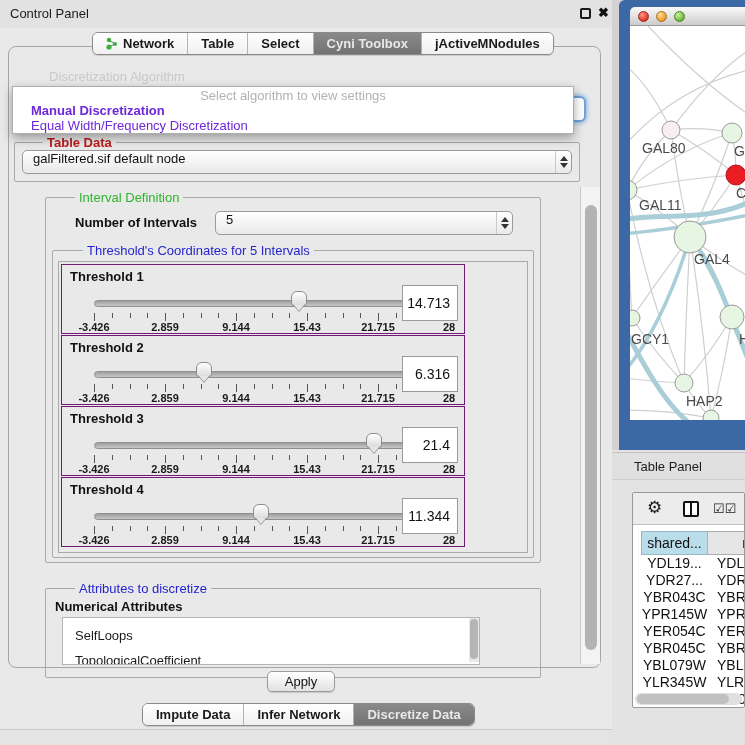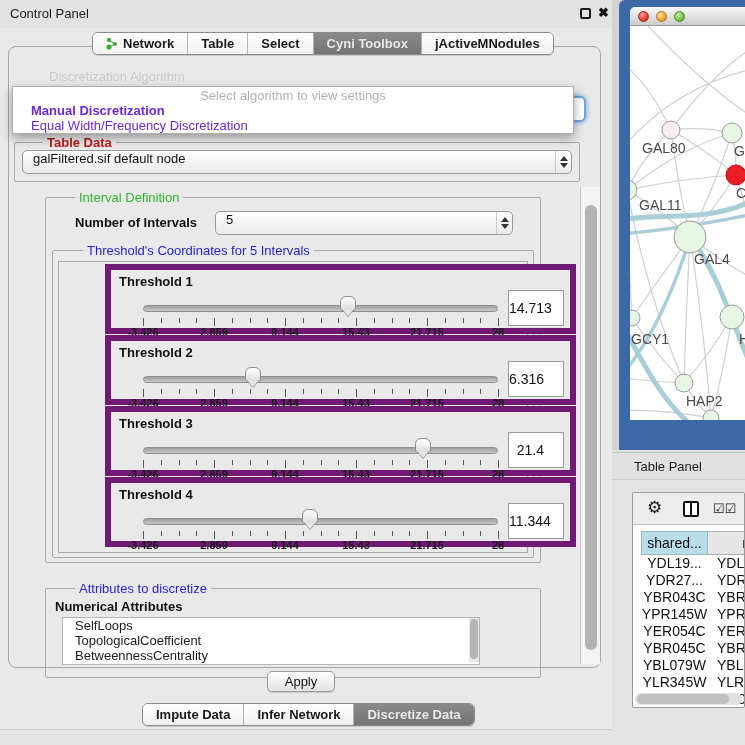--- a/index.html
+++ b/index.html
@@ -45,35 +45,35 @@
   .popup-hint { text-align:center; font-size:13px; color:#b2b2b2; height:15px; line-height:15px; }
   .popup-opt { font-size:13px; color:#6d28d9; height:15px; line-height:15px; padding-left:18px; white-space:nowrap; }
   .popup-opt.bold { font-weight:bold; }
 
   
   .vscroll-track { position:absolute; left:580px; top:187px; width:20px; height:477px; background:#f3f3f3; border-left:1px solid #c6c6c6; }
   .vscroll-thumb { position:absolute; left:4px; top:18px; width:12px; height:445px; background:#b3b3b3; border-radius:6px; }
 
   
   .th-container { position:absolute; left:58px; top:261px; width:470px; height:292px; border:1px solid #a9a9a9; background:#e9e9e9; padding:2px; }
-  .th-panel { position:relative; width:471px; height:70px; border:6px solid #701a75; background:#e9e9e9; margin-bottom:1px;margin-left:44px; }
+  .th-panel { position:relative; width:404px; height:70px; border:1px solid #701a75; background:#e9e9e9; margin-bottom:1px; }
   .th-label { position:absolute; left:8px; top:4px; font-size:13px; font-weight:bold; color:#111; }
   .slider-area { position:absolute; left:32px; top:22px; width:355px; height:46px; }
   .slider-track { position:absolute; left:0; top:13px; width:355px; height:7px; border-radius:4px; background:linear-gradient(#9e9e9e,#c8c8c8); border:1px solid #8f8f8f; }
   .slider-thumb { position:absolute; top:4px; width:16px; height:15px; background:linear-gradient(#ffffff,#dcdcdc); border:1px solid #8d8d8d; border-radius:6px 6px 3px 3px; z-index:2; }
   .slider-thumb::after { content:""; position:absolute; left:2px; top:13px; width:0; height:0; border-left:5px solid transparent; border-right:5px solid transparent; border-top:6px solid #e6e6e6; filter:drop-shadow(0 1px 0 #8d8d8d); }
   .ticks { position:absolute; left:0; top:26px; width:355px; height:8px; }
   .tick { position:absolute; top:0; width:1px; background:#555; }
   .scale-labels { position:absolute; left:0; top:34px; width:355px; height:12px; }
   .scale-label { position:absolute; transform:translateX(-50%); font-size:11px; font-weight:bold; color:#1a1a1a; white-space:nowrap; }
-  .value-box { position:absolute; right:6px; top:20px; width:56px; height:36px; background:#fff; border:1px solid #9a9a9a; font-size:14px; color:#111; text-align:right; line-height:34px; padding-right:19px; }
+  .value-box { position:absolute; right:6px; top:20px; width:56px; height:36px; background:#fff; border:1px solid #9a9a9a; font-size:14px; color:#111; text-align:right; line-height:34px; padding-right:7px; }
 
   
   .attr-list { position:absolute; left:62px; top:617px; width:418px; height:48px; background:#fff; border:1px solid #b5b5b5; overflow:hidden; }
-  .attr-item { font-size:13px; color:#1a1a1a; padding:0 0 0 12px; height:14px; line-height:14px; margin-top:1px; white-space:nowrap; }
+  .attr-item { font-size:13px; color:#1a1a1a; padding:0 0 0 12px; height:14px; line-height:14px; margin-top:11px; white-space:nowrap; }
   .attr-scroll { position:absolute; right:1px; top:1px; width:10px; height:44px; background:#e8e8e8; }
   .attr-thumb { position:absolute; left:1px; top:1px; width:8px; height:40px; background:#b5b5b5; border-radius:4px; }
 
   .apply-btn { position:absolute; left:267px; top:671px; width:68px; height:21px; border:1px solid #9b9b9b; border-radius:5px; background:linear-gradient(#ffffff,#e2e2e2); font-size:13px; color:#111; text-align:center; line-height:19px; box-shadow:0 1px 1px rgba(0,0,0,0.15); }
 
   .cp-bottom-line { position:absolute; left:0; top:729px; width:612px; height:16px; background:#e4e4e4; border-top:1px solid #c8c8c8; }
 
   
   .net-window { position:absolute; left:619px; top:0; width:130px; height:450px; background:#3c69a5; border-top-left-radius:6px; }
   .net-titlebar { position:absolute; left:11px; top:7px; right:0; height:19px; background:linear-gradient(#fafafa,#cccccc); border-top-left-radius:5px; border-bottom:1px solid #9a9a9a; }

